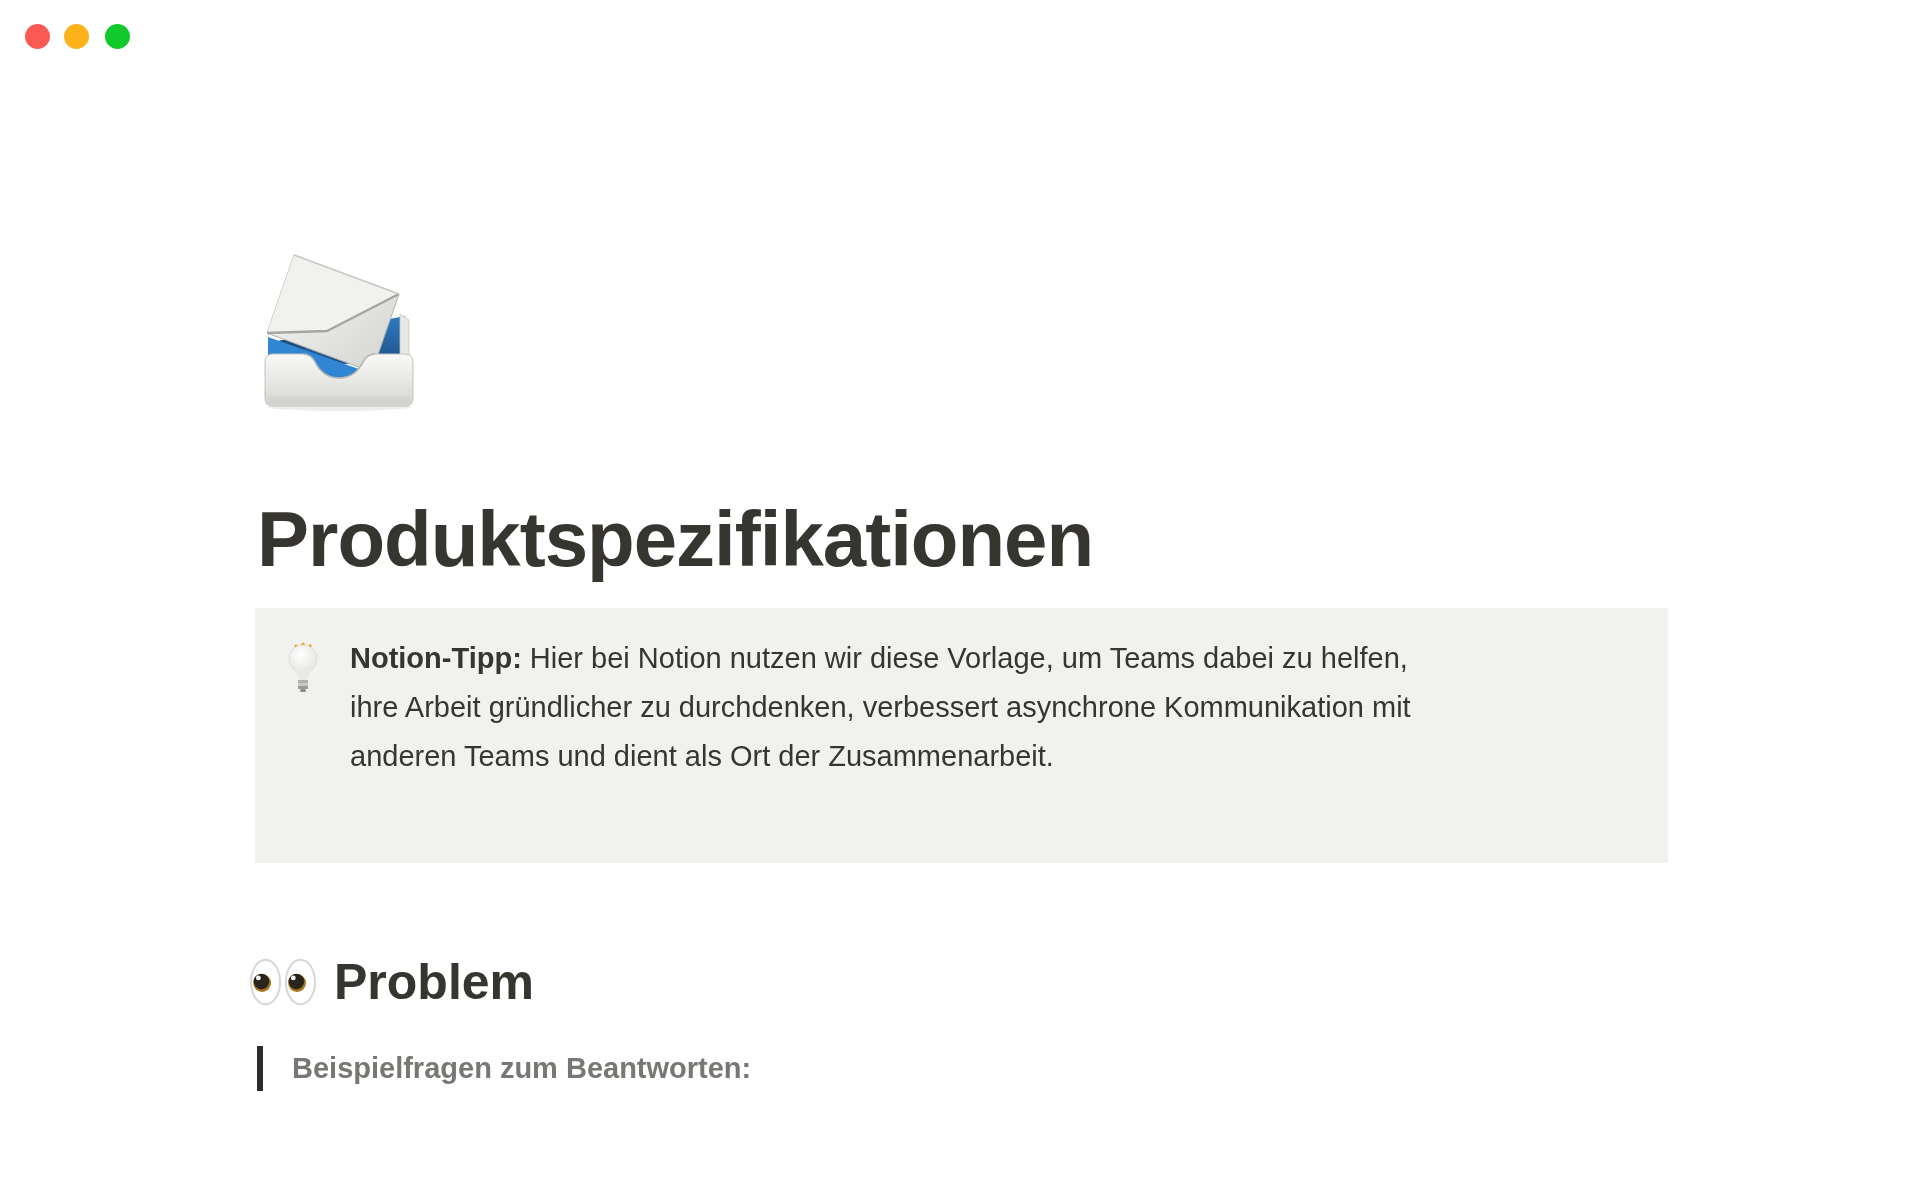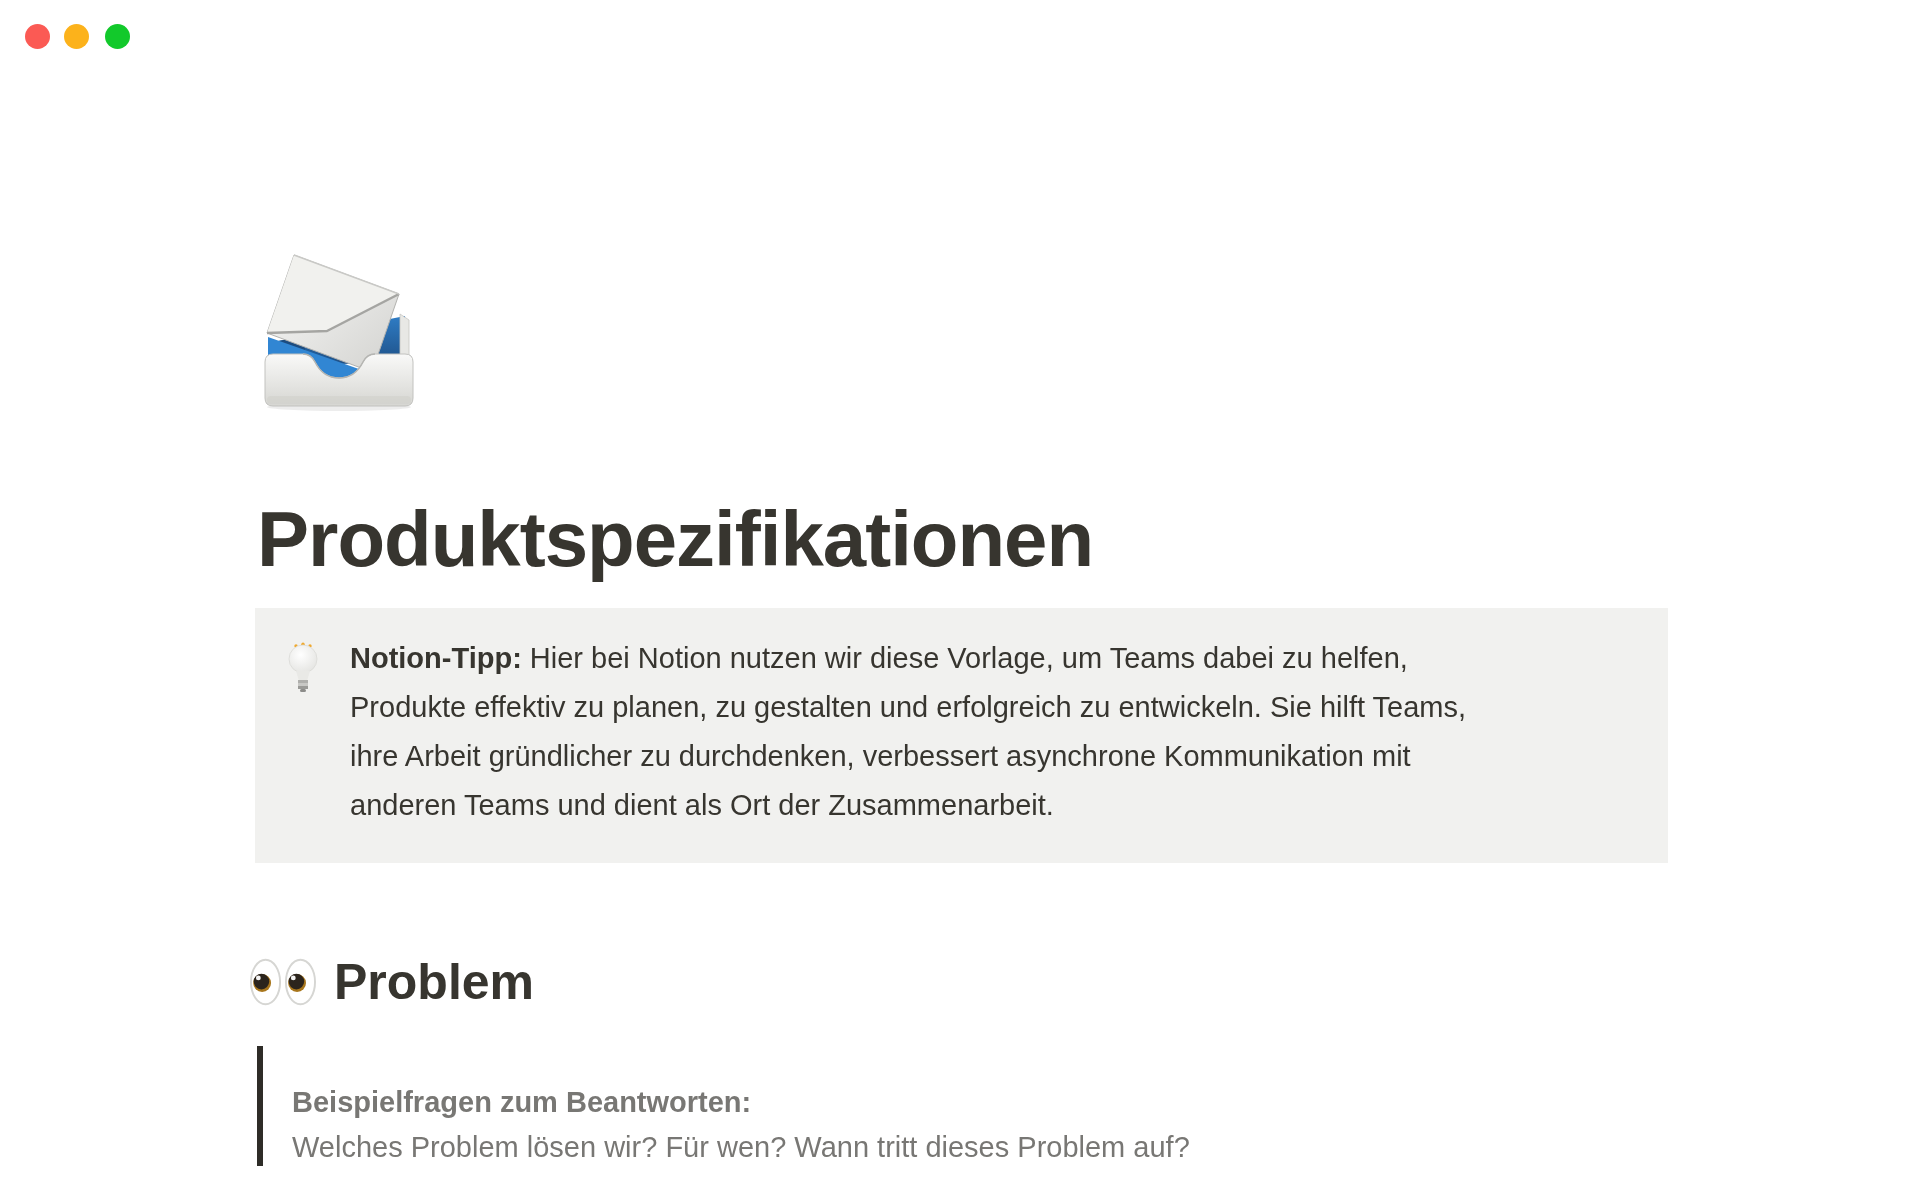--- a/index.html
+++ b/index.html
@@ -42,21 +42,21 @@
   .eyes-wrap{width:66px;height:48px;margin-right:18px;flex:0 0 auto;}
   .eyes-wrap svg{display:block;width:66px;height:48px;}
   .heading-text{font-size:50px;font-weight:700;color:#37352F;white-space:nowrap;text-align:center;}
   
   .quote{
     position:absolute;left:257px;top:1046px;
     border-left:6px solid #2E2C28;padding-left:29px;
     font-size:29px;line-height:45px;color:#787774;
   }
   .quote-line{white-space:nowrap;}
-  .quote-line.bold{font-weight:700;margin-top:34px;}
+  .quote-line.bold{font-weight:700;}
   
   .bottom-mask{position:absolute;left:0;top:1166px;width:1920px;height:34px;background:#ffffff;}
 </style>
 </head>
 <body>
 
 <div>
   <span class="tl tl-red"></span>
   <span class="tl tl-yellow"></span>
   <span class="tl tl-green"></span>
@@ -116,21 +116,20 @@
       <circle cx="16" cy="19" r="14" fill="url(#bulbg)" stroke="#DADAD7" stroke-width="0.8"></circle>
       <path d="M9,31 L23,31 L20,41 L12,41 Z" fill="#E9E9E6"></path>
       <rect x="11" y="40" width="10" height="3" fill="#AFAFAC"></rect>
       <rect x="11" y="43" width="10" height="3" fill="#C8C8C5"></rect>
       <rect x="11" y="46" width="10" height="3" fill="#9A9A97"></rect>
       <rect x="13" y="49" width="6" height="3" rx="1.5" fill="#8C8C89"></rect>
     </svg>
   </div>
   <div class="callout-text">
     <div class="callout-line"><strong>Notion-Tipp:</strong><span> Hier bei Notion nutzen wir diese Vorlage, um Teams dabei zu helfen,</span></div>
-    <div class="callout-line">Produkte effektiv zu planen, zu gestalten und erfolgreich zu entwickeln. Sie hilft Teams,</div>
     <div class="callout-line">ihre Arbeit gründlicher zu durchdenken, verbessert asynchrone Kommunikation mit</div>
     <div class="callout-line">anderen Teams und dient als Ort der Zusammenarbeit.</div>
   </div>
 </div>
 
 <div class="section-heading">
   <span class="eyes-wrap">
     <svg viewBox="0 0 68 48" xmlns="http://www.w3.org/2000/svg">
       <g>
         <ellipse cx="16" cy="24" rx="15" ry="23" fill="#FFFFFF" stroke="#D6D6D3" stroke-width="2"></ellipse>
@@ -144,16 +143,15 @@
         <circle cx="11.8" cy="23.6" r="8" fill="#2B241C"></circle>
         <circle cx="8.6" cy="19.8" r="2.5" fill="#FFFFFF" opacity="0.95"></circle>
       </g>
     </svg>
   </span>
   <span class="heading-text">Problem</span>
 </div>
 
 <div class="quote">
   <div class="quote-line bold">Beispielfragen zum Beantworten:</div>
-  <div class="quote-line">Welches Problem lösen wir? Für wen? Wann tritt dieses Problem auf?</div>
 </div>
 
 <div class="bottom-mask"></div>
 
 </body></html>

